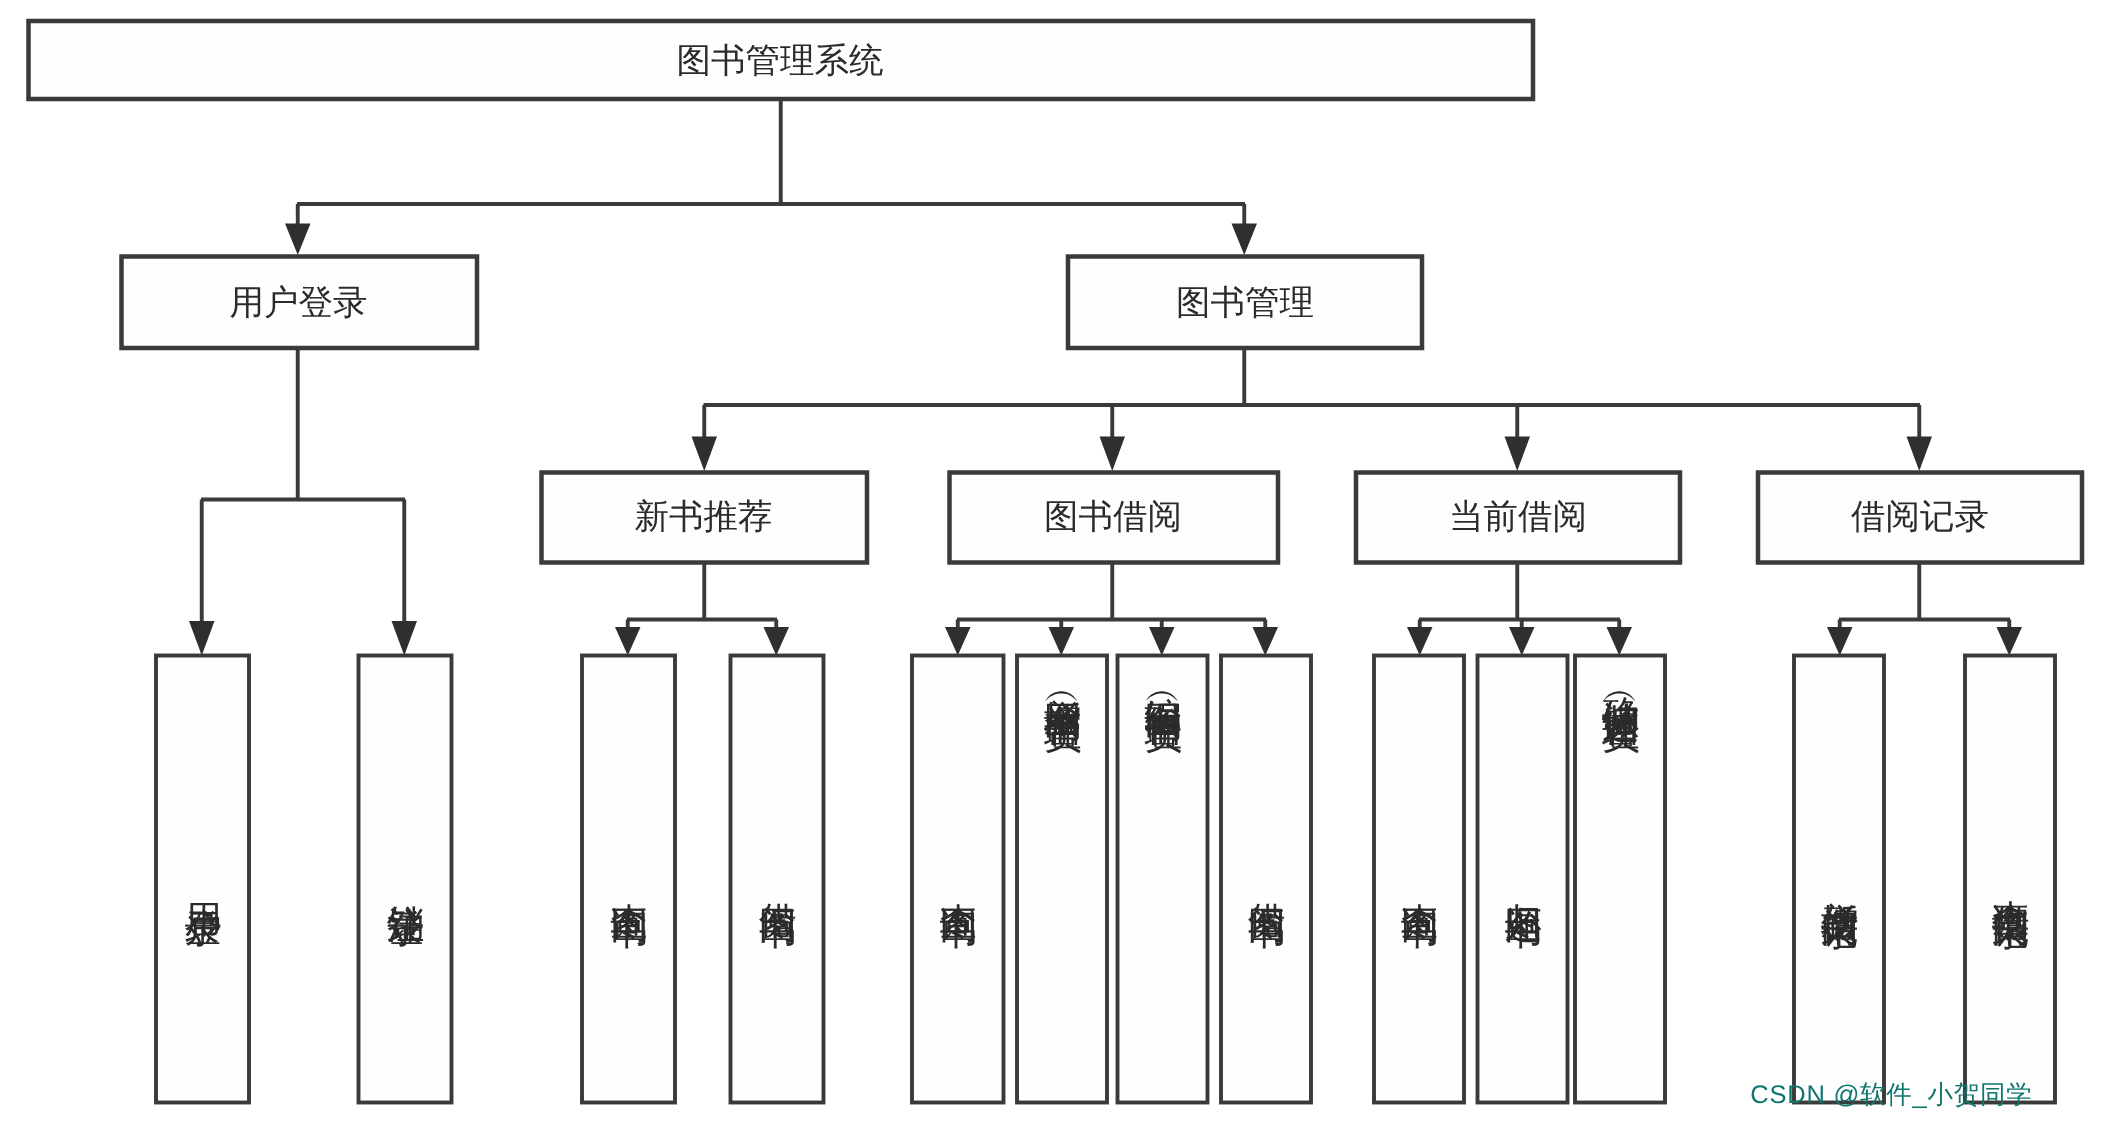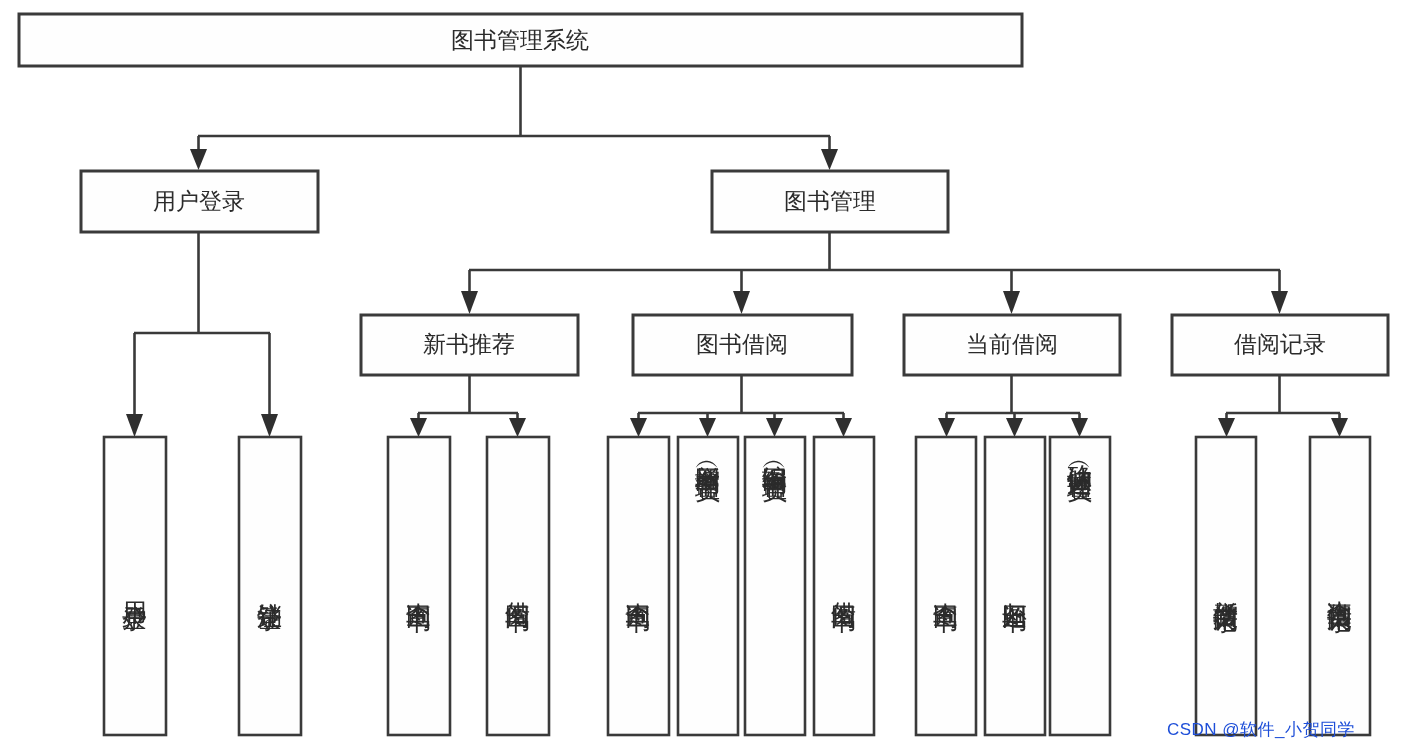--- a/index.html
+++ b/index.html
@@ -76,21 +76,21 @@
     color: #2b2b2b;
     white-space: nowrap;
     text-align: center;
   }
   .watermark {
     position: absolute;
     right: 8px;
     bottom: 6px;
     font-family: "Liberation Sans", "DejaVu Sans", sans-serif;
     font-size: 17px;
-    color: #1d4ed8;
+    color: #0f766e;
     white-space: nowrap;
     letter-spacing: 0.5px;
   }
 </style>
 </head>
 <body>
 
 <div id="diagram-root">
 
   <svg class="flow" viewBox="0 0 1405 747" xmlns="http://www.w3.org/2000/svg">

